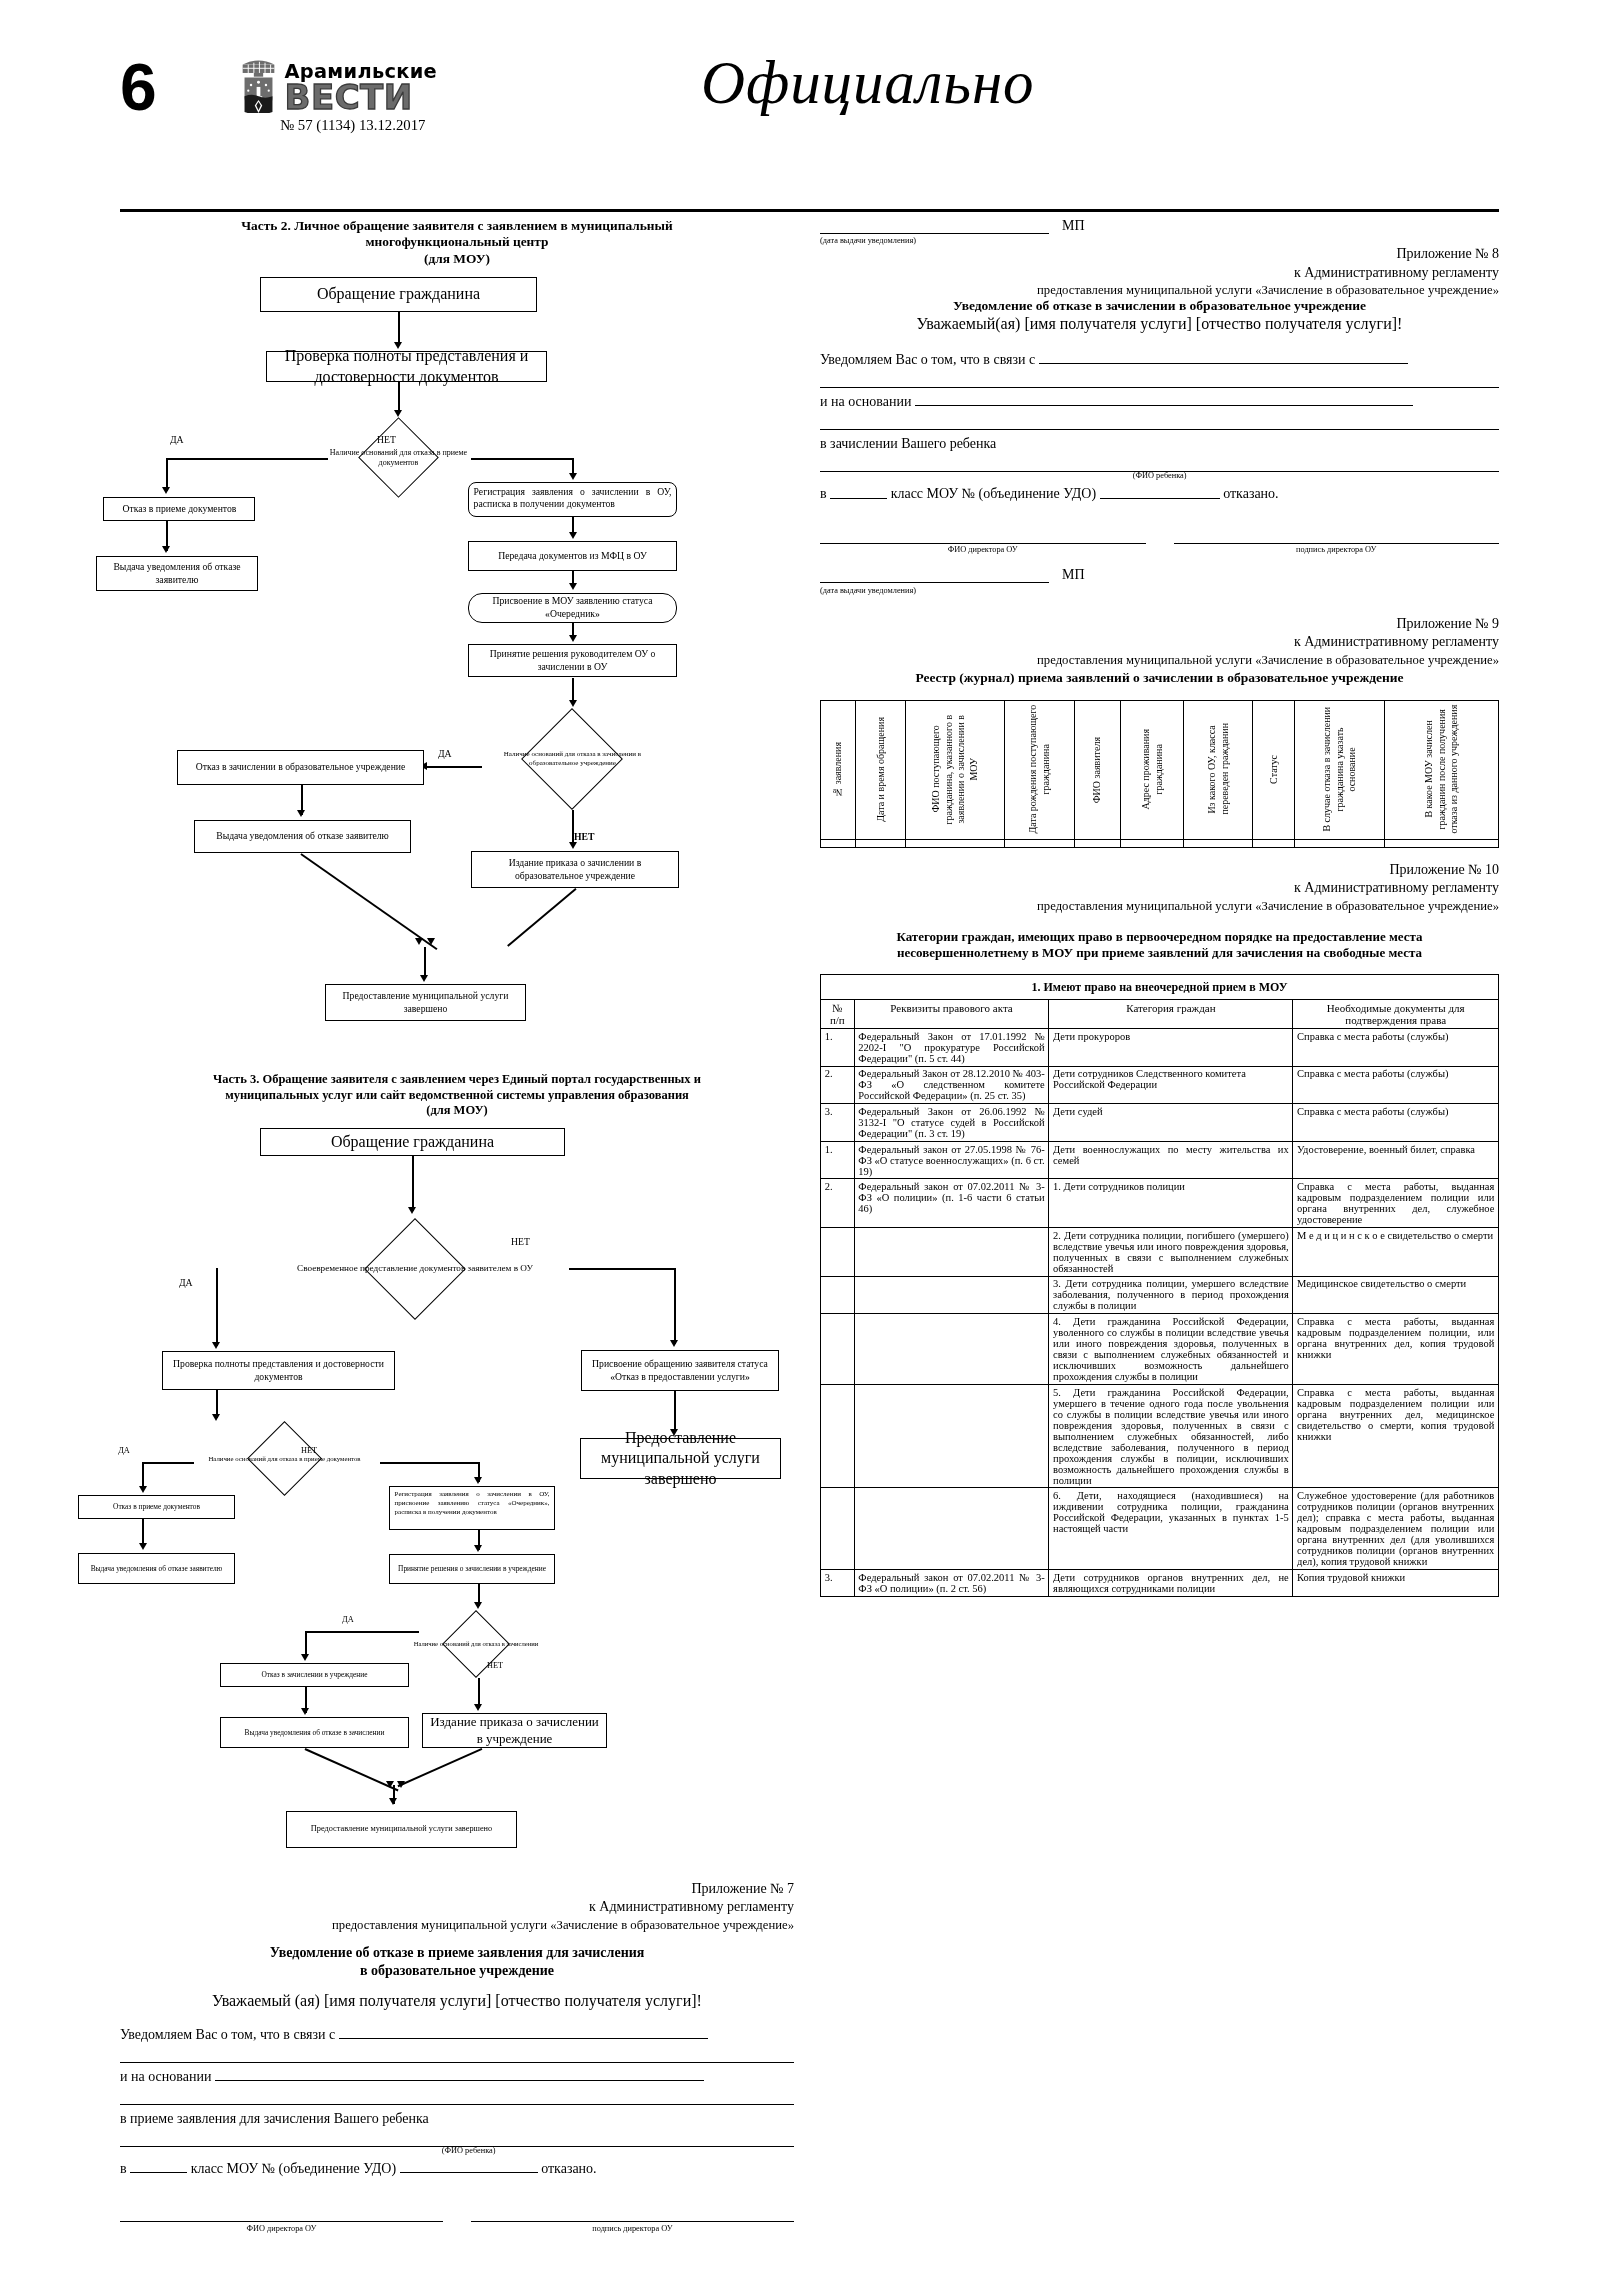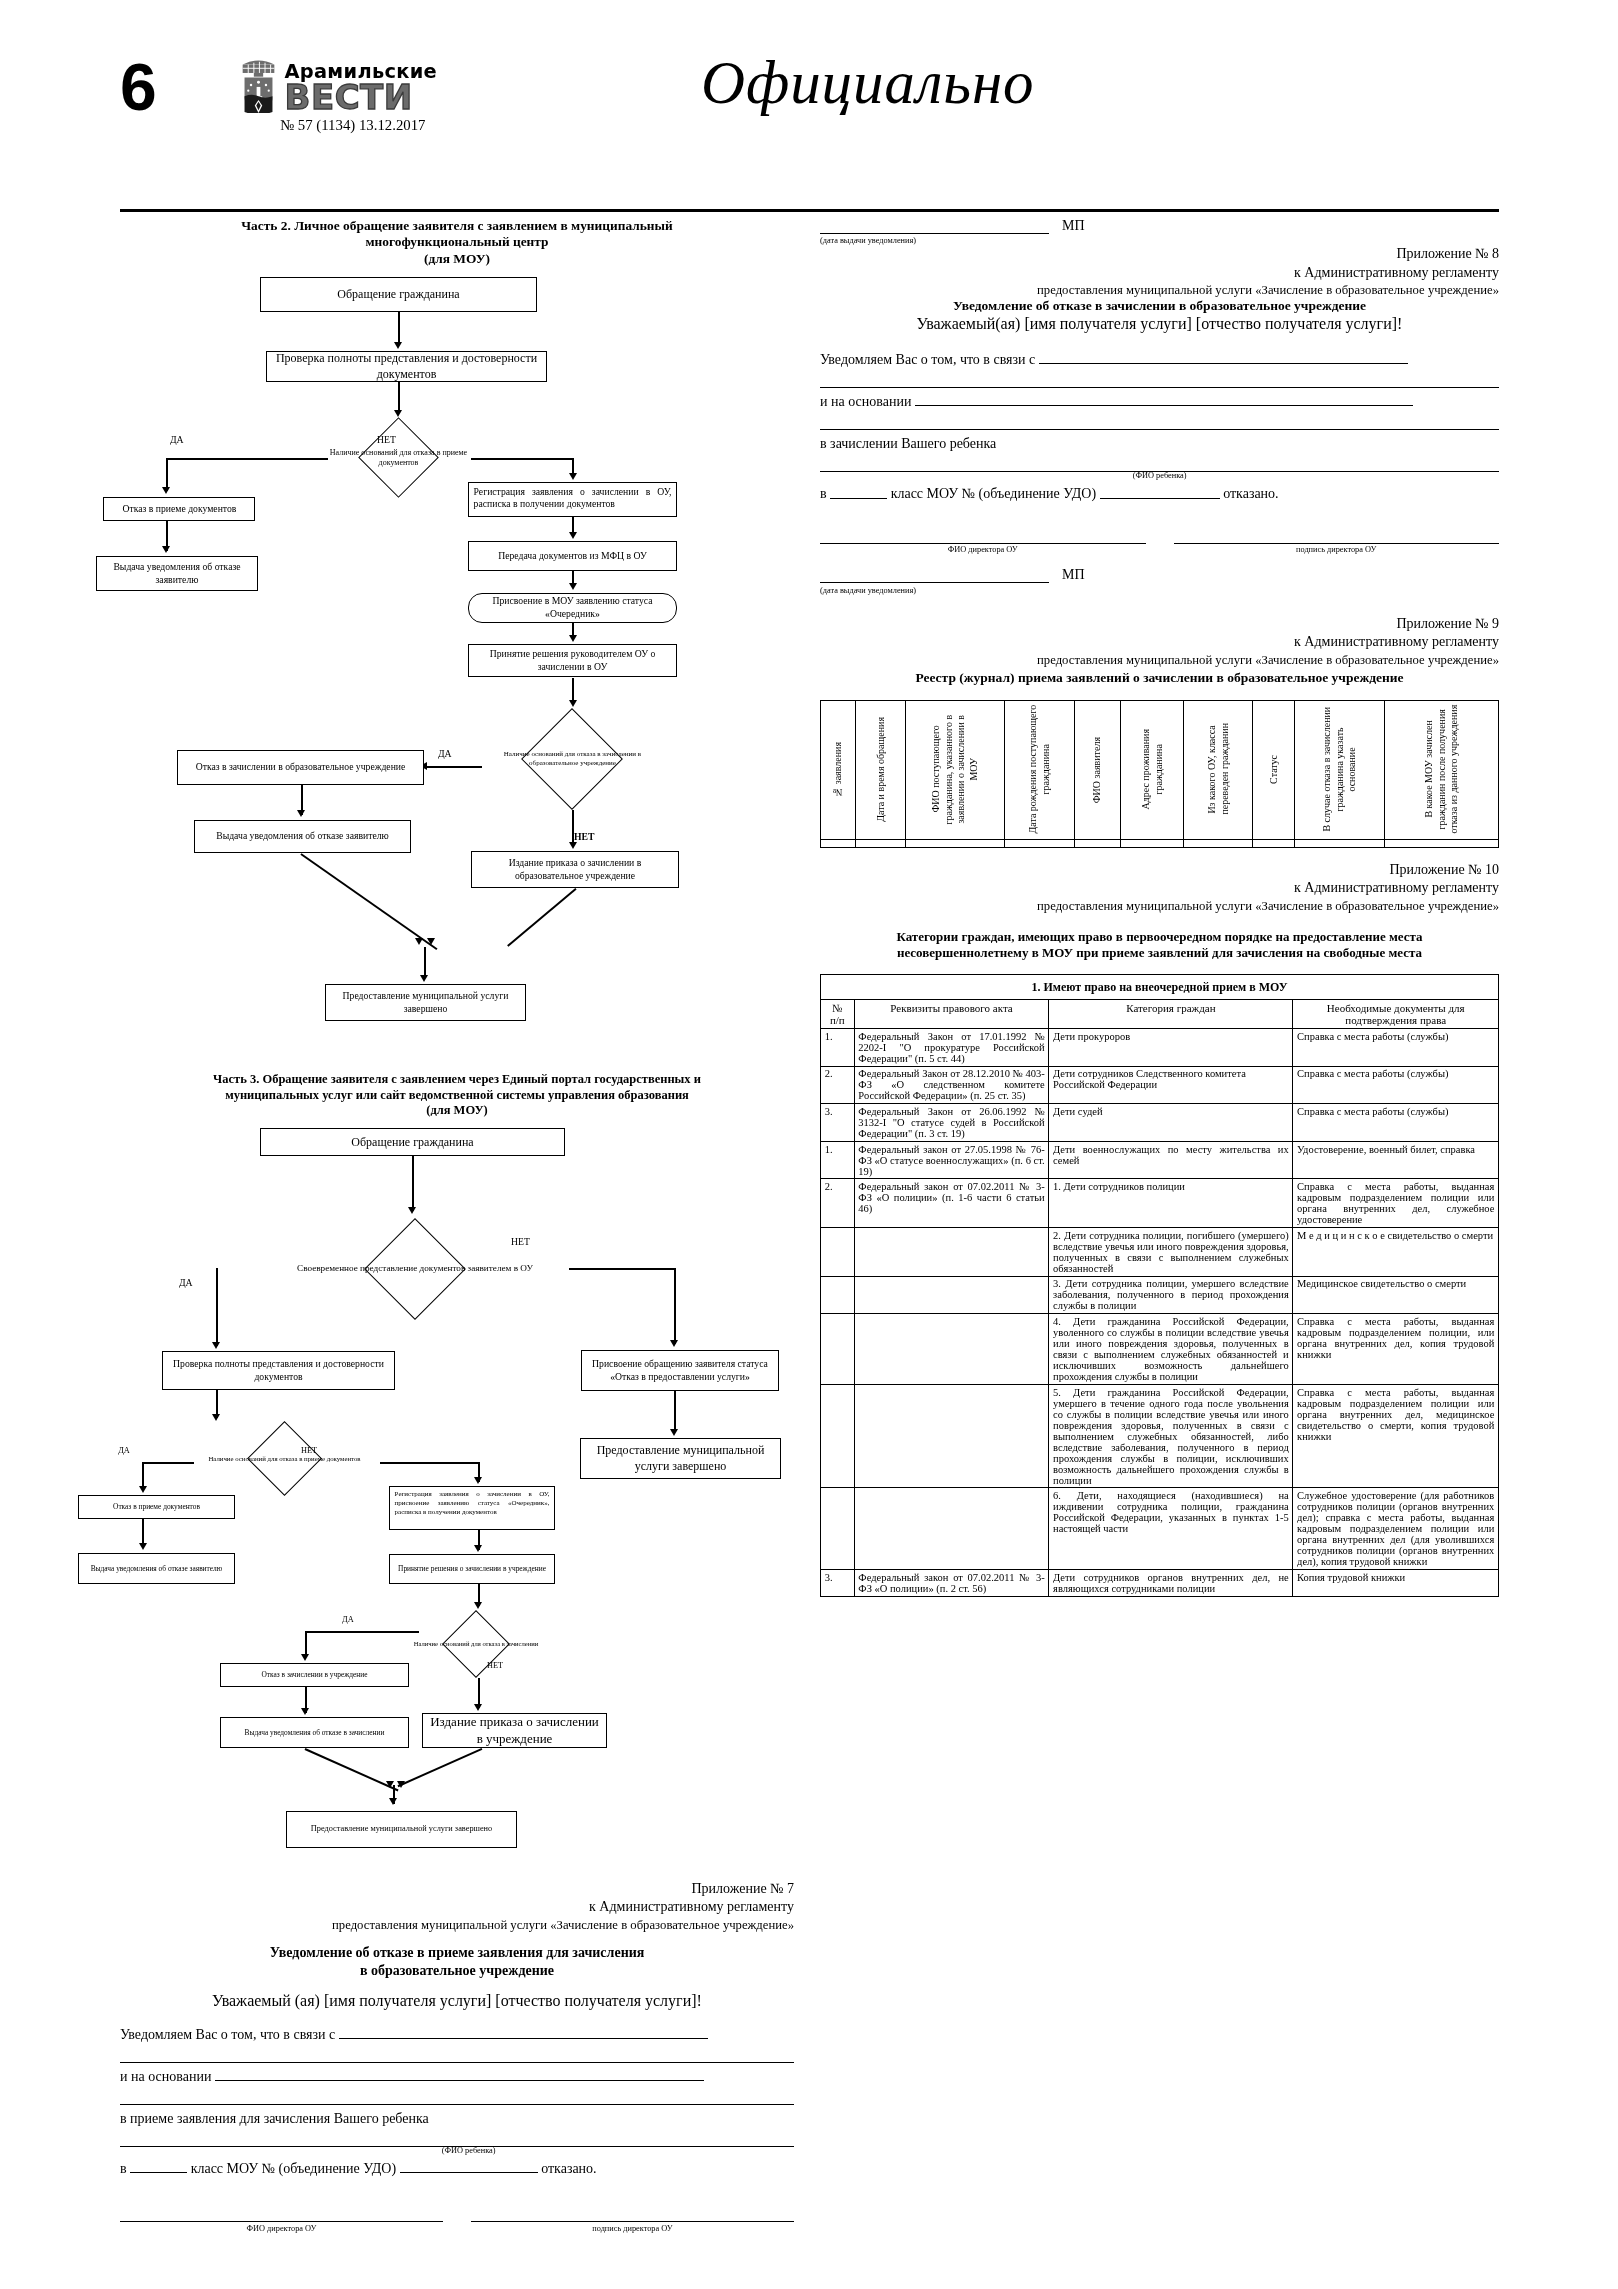--- a/index.html
+++ b/index.html
@@ -67,21 +67,21 @@
   .mp { font-size:14px; }
 
   
   .flow { position:relative; width:674px; }
   .node {
     position:absolute; border:1.5px solid #000; background:#fff;
     display:flex; align-items:center; justify-content:center;
     text-align:center; font-size:9.7px; line-height:1.28; padding:2.8px 4.6px;
   }
   .node.j { text-align:justify; justify-content:flex-start; }
-  .node.big { font-size:12px;text-align:center; }
+  .node.big { font-size:16px;text-align:center; }
   .dia {
     position:absolute; display:flex; align-items:center; justify-content:center;
   }
   .dia .rot {
     position:absolute; inset:0;
     border:1.5px solid #000; background:#fff;
     transform:rotate(45deg); transform-origin:center;
   }
   .dia .txt {
     position:relative; z-index:2; text-align:center;
@@ -207,21 +207,21 @@
     <div class="vline" style="left:46px; top:181px; height:33px;"></div>
     <div class="arrow" style="left:42px; top:210px;"></div>
     <div class="node" style="left:-16.6px; top:220px; width:152px; height:24px;">Отказ в приеме документов</div>
     <div class="vline" style="left:46px; top:244px; height:29.5px;"></div>
     <div class="arrow" style="left:42px; top:269px;"></div>
     <div class="node" style="left:-24px; top:279px; width:162px; height:35px;">Выдача уведомления об отказе заявителю</div>
 
     <div class="hline" style="left:351px; top:181px; width:103px;"></div>
     <div class="vline" style="left:452px; top:181px; height:18.5px;"></div>
     <div class="arrow" style="left:449px; top:196px;"></div>
-    <div class="node j" style="left:348px; top:205px; width:209px; height:35px; align-items:flex-start;">Регистрация заявления о зачислении в ОУ, расписка в получении документов</div>
+    <div class="node j" style="left:348px; top:205px; width:209px; height:35px; align-items:flex-start;border-radius:8px;">Регистрация заявления о зачислении в ОУ, расписка в получении документов</div>
     <div class="vline" style="left:452px; top:240px; height:18.5px;"></div>
     <div class="arrow" style="left:449px; top:255px;"></div>
     <div class="node" style="left:348px; top:264px; width:209px; height:29.5px;">Передача документов из МФЦ в ОУ</div>
     <div class="vline" style="left:452px; top:293px; height:16.6px;"></div>
     <div class="arrow" style="left:449px; top:306px;"></div>
     <div class="node" style="left:348px; top:316px; width:209px; height:29.5px;border-radius:14px;">Присвоение  в МОУ заявлению статуса «Очередник»</div>
     <div class="vline" style="left:452px; top:345px; height:16.6px;"></div>
     <div class="arrow" style="left:449px; top:358px;"></div>
     <div class="node" style="left:348px; top:367px; width:209px; height:33px;">Принятие решения руководителем ОУ о зачислении в ОУ</div>
     <div class="vline" style="left:452px; top:401px; height:26px;"></div>

